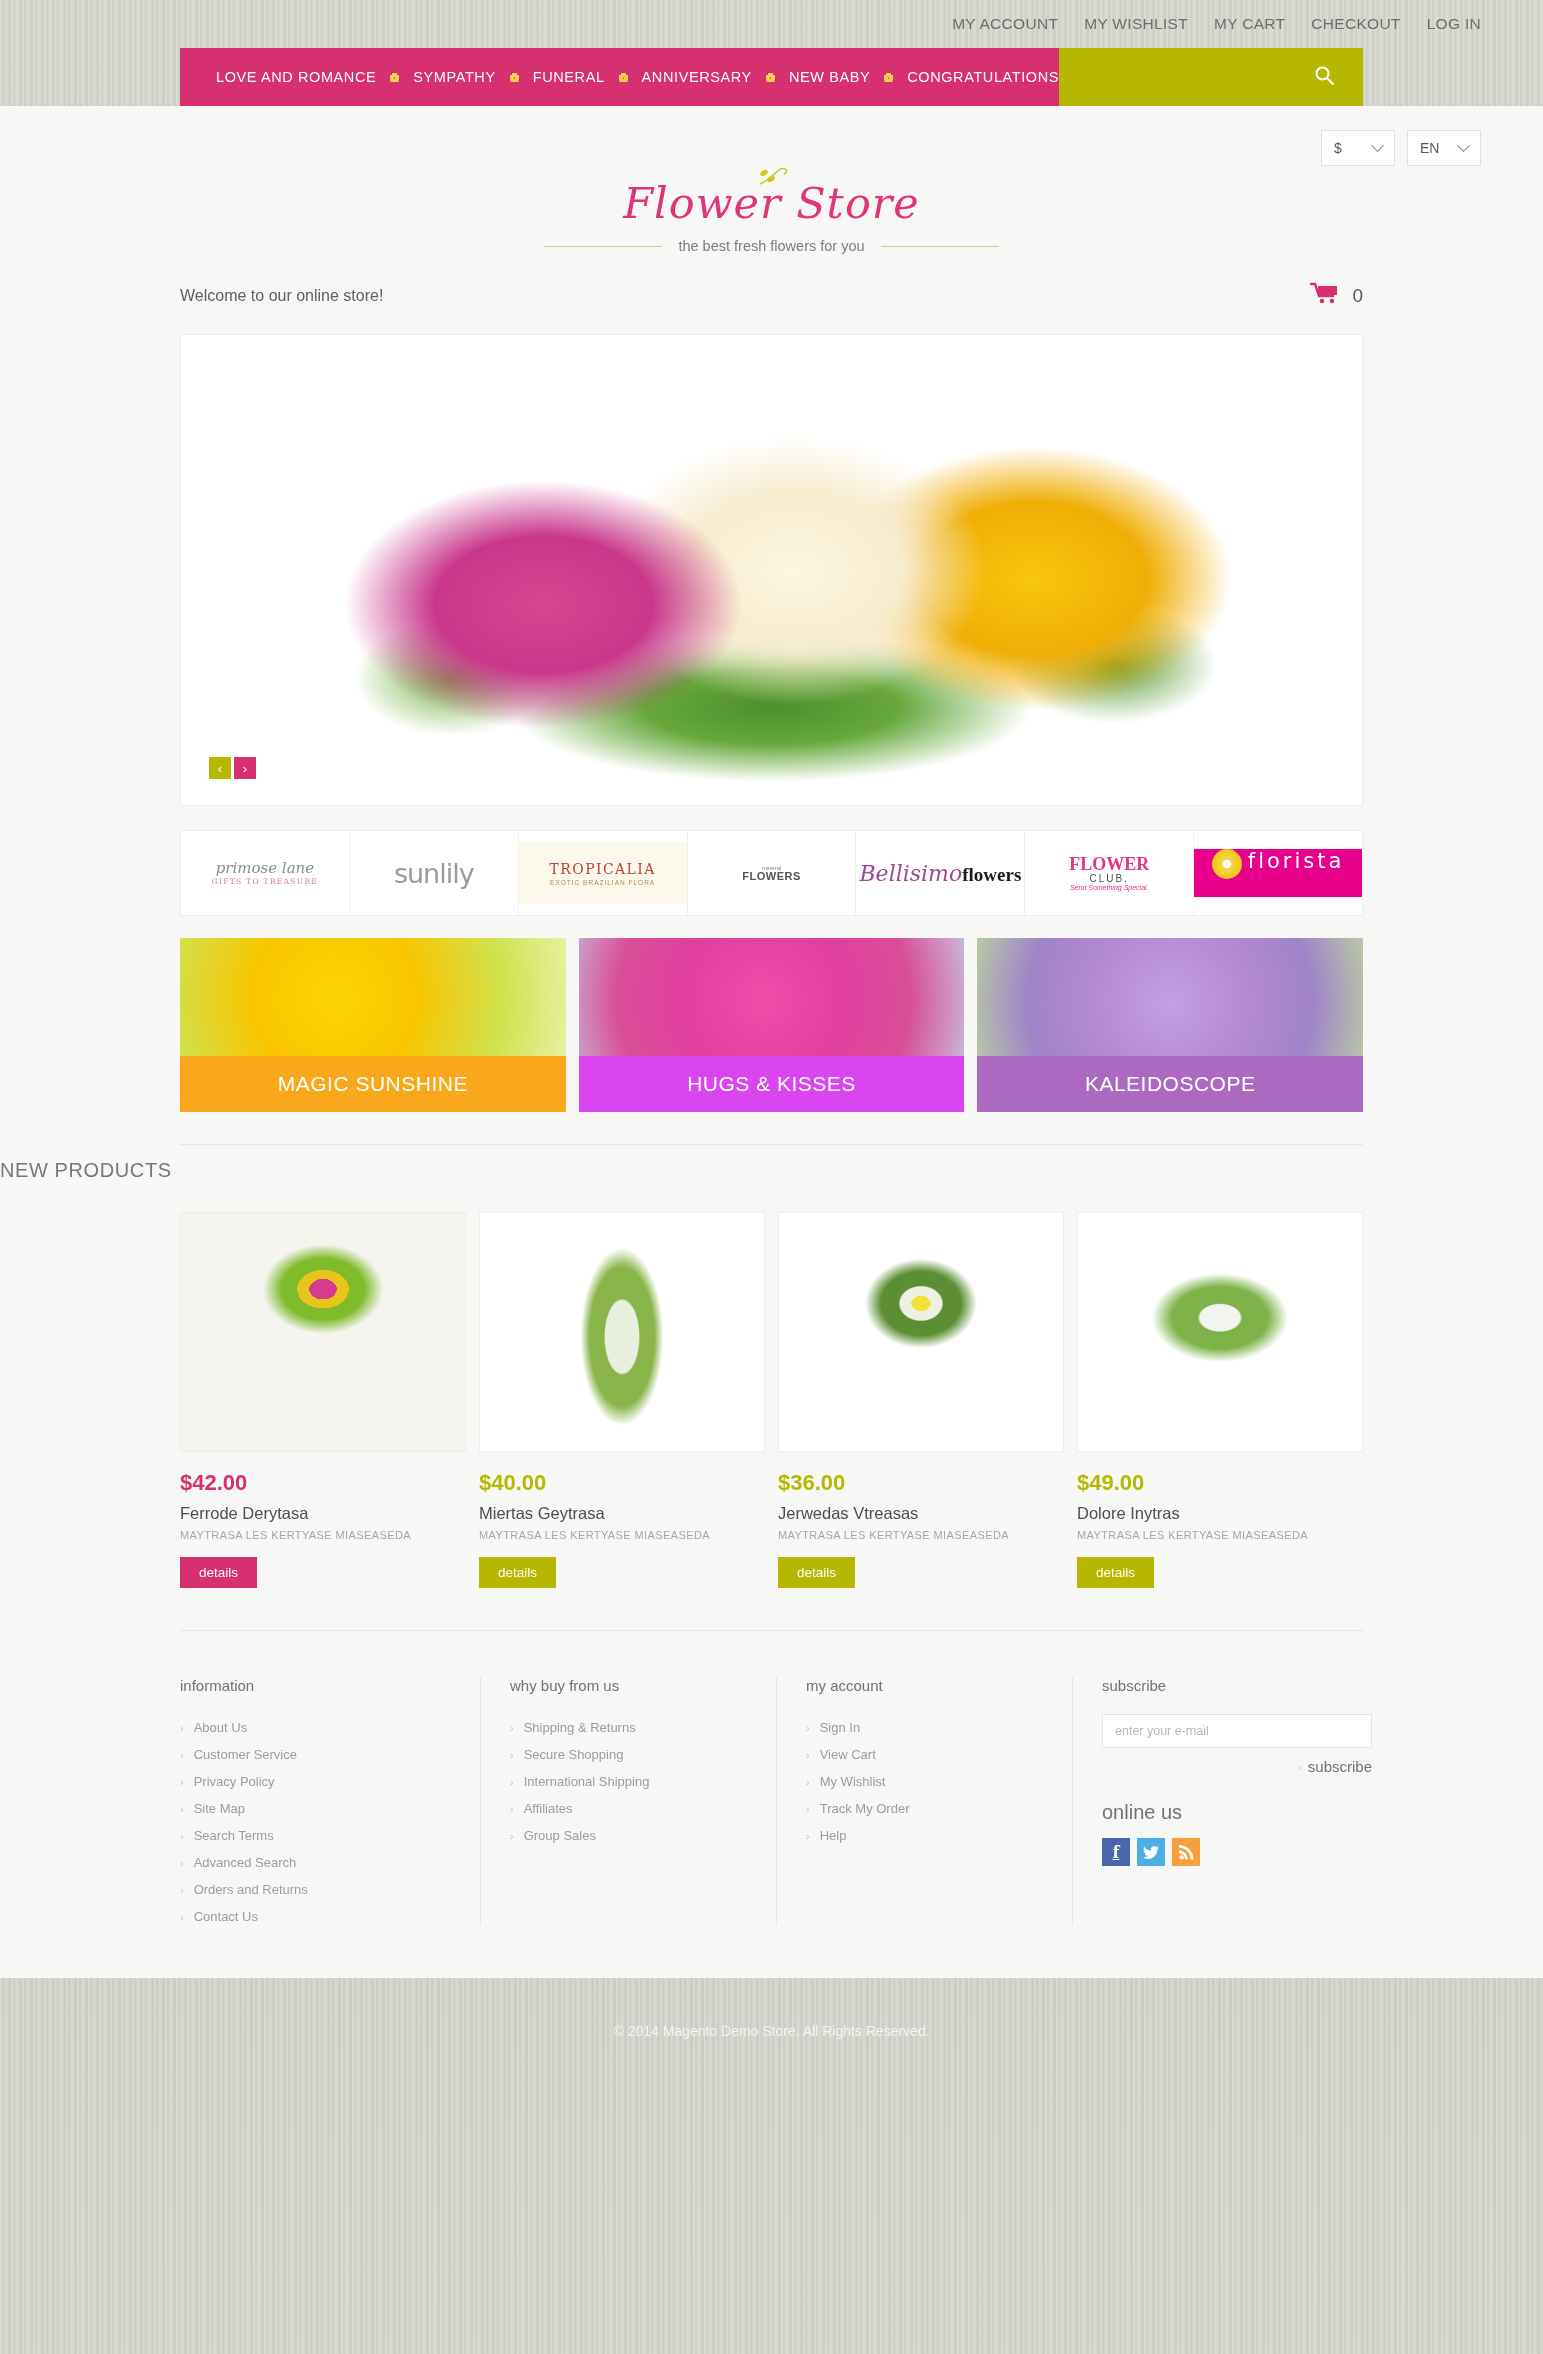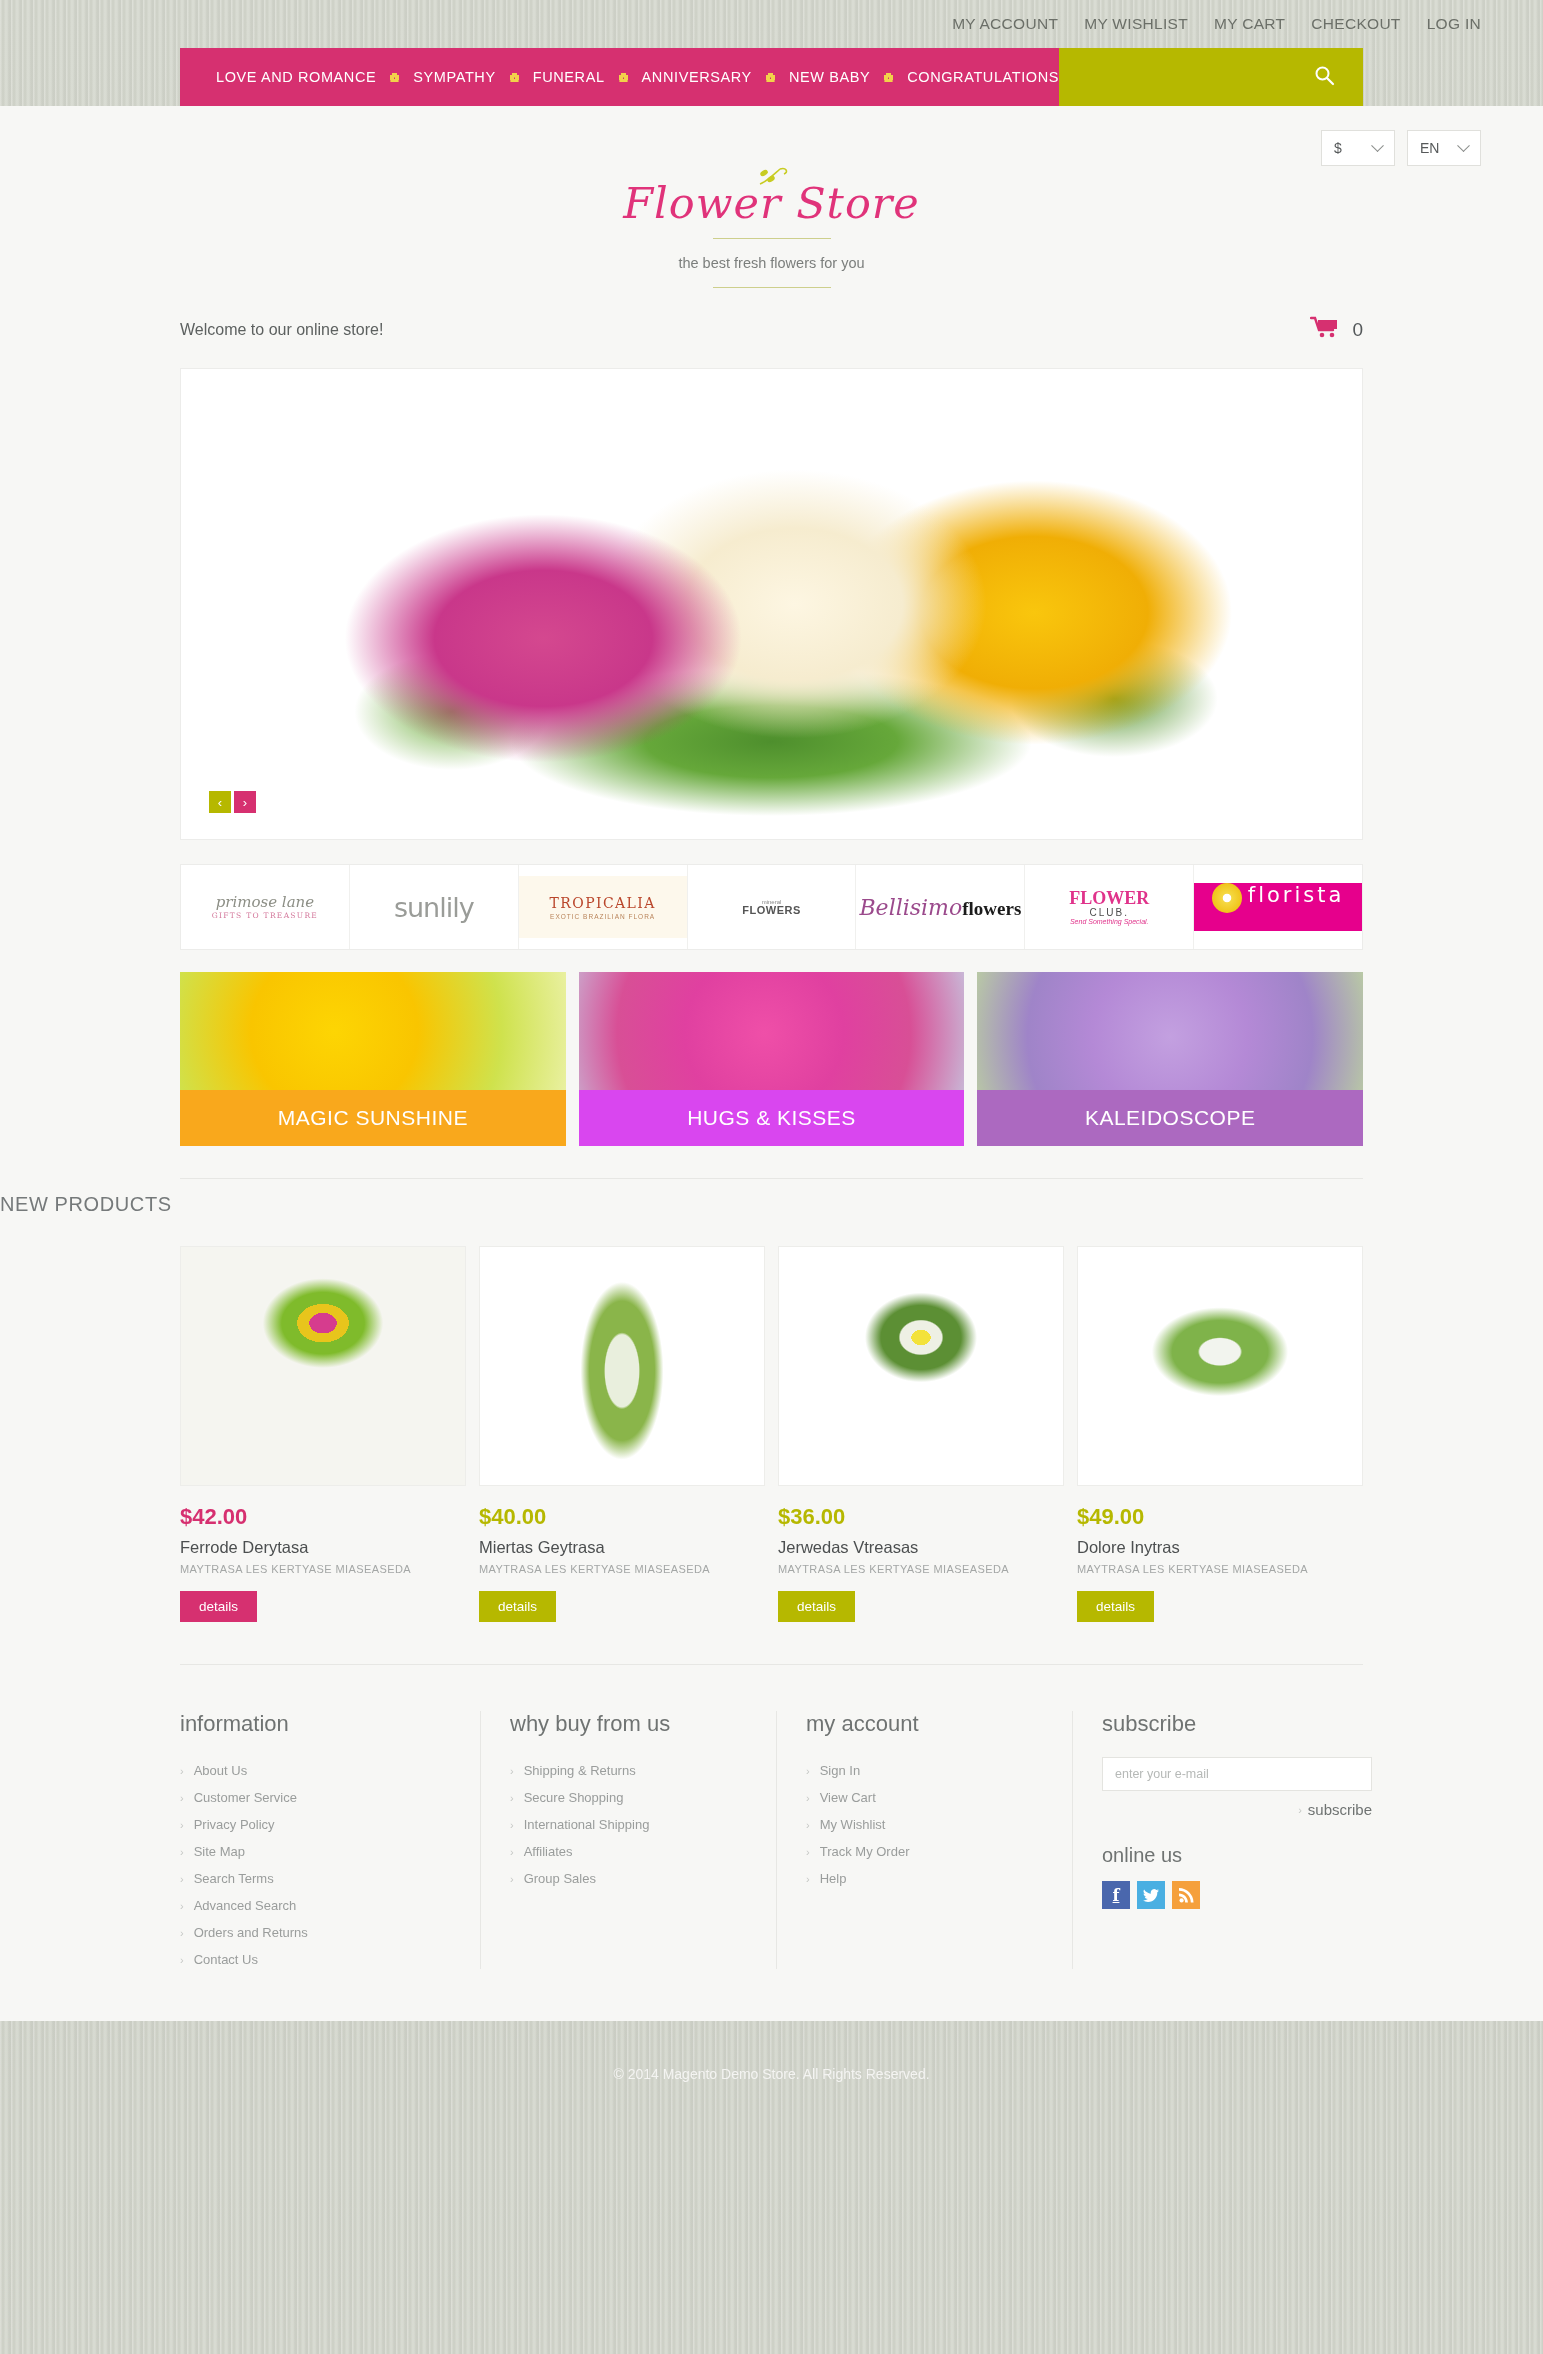--- a/index.html
+++ b/index.html
@@ -130,21 +130,21 @@
     letter-spacing: 1px;
     position: relative;
     display: inline-block;
   }
   .logo-sprig {
     position: absolute; top: -12px; left: 50%; margin-left: -16px;
     width: 34px; height: 22px;
   }
   .tagline-row {
     display: flex; align-items: center; justify-content: center;
-    gap: 16px; margin-top: 10px; flex-direction: column;
+    gap: 16px; margin-top: 10px;
   }
   .tagline-rule { width: 118px; height: 1px; background: #cdcf8c; }
   .tagline { font-size: 14.5px; color: #7b7e7c; }
 
   
   .welcome-row {
     display: flex; align-items: center; justify-content: space-between;
     width: 1183px; margin: 28px auto 0;
   }
   .welcome { font-size: 16px; color: #5d6160; }
@@ -278,21 +278,21 @@
   .footer { width: 1183px; margin: 46px auto 0; display: flex; padding-bottom: 42px; }
   .fcol { padding-left: 0; position: relative; }
   .fcol.c1 { width: 300px; }
   .fcol.c2 { width: 296px; }
   .fcol.c3 { width: 296px; }
   .fcol.c4 { width: 291px; }
   .fcol.c2::before, .fcol.c3::before, .fcol.c4::before {
     content: ""; position: absolute; left: 0; top: 0; bottom: 10px; width: 1px; background: #e7e7e4;
   }
   .fcol.c2, .fcol.c3, .fcol.c4 { padding-left: 30px; }
-  .fh { font-size: 22px; color: #6f7372; font-weight: normal; margin-bottom: 26px; }
+  .fh { font-size: 15px; color: #6f7372; font-weight: normal; margin-bottom: 26px; }
   .flist { list-style: none; }
   .flist li { display: flex; align-items: center; gap: 10px; margin-bottom: 12px; }
   .farrow { color: #c6c8c5; font-size: 11px; }
   .flink { font-size: 13px; color: #9a9d9c; text-decoration: none; }
   .nl-input {
     width: 270px; height: 34px; border: 1px solid #e4e4e0; background: #fff;
     font-size: 12.5px; color: #9a9d9c; padding: 0 12px; outline: none;
     font-family: "Liberation Sans", sans-serif;
   }
   .nl-input::placeholder { color: #b6b9b7; }

